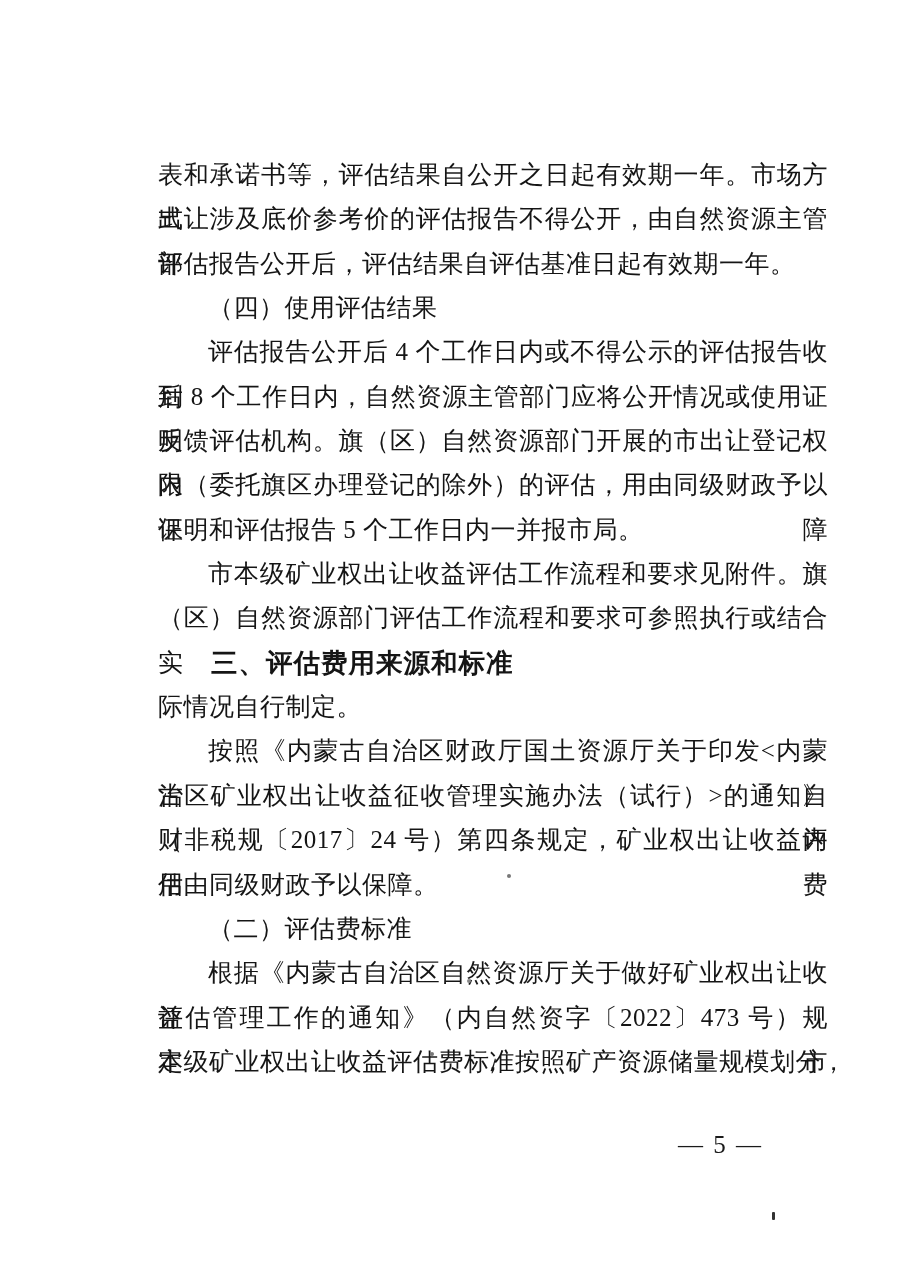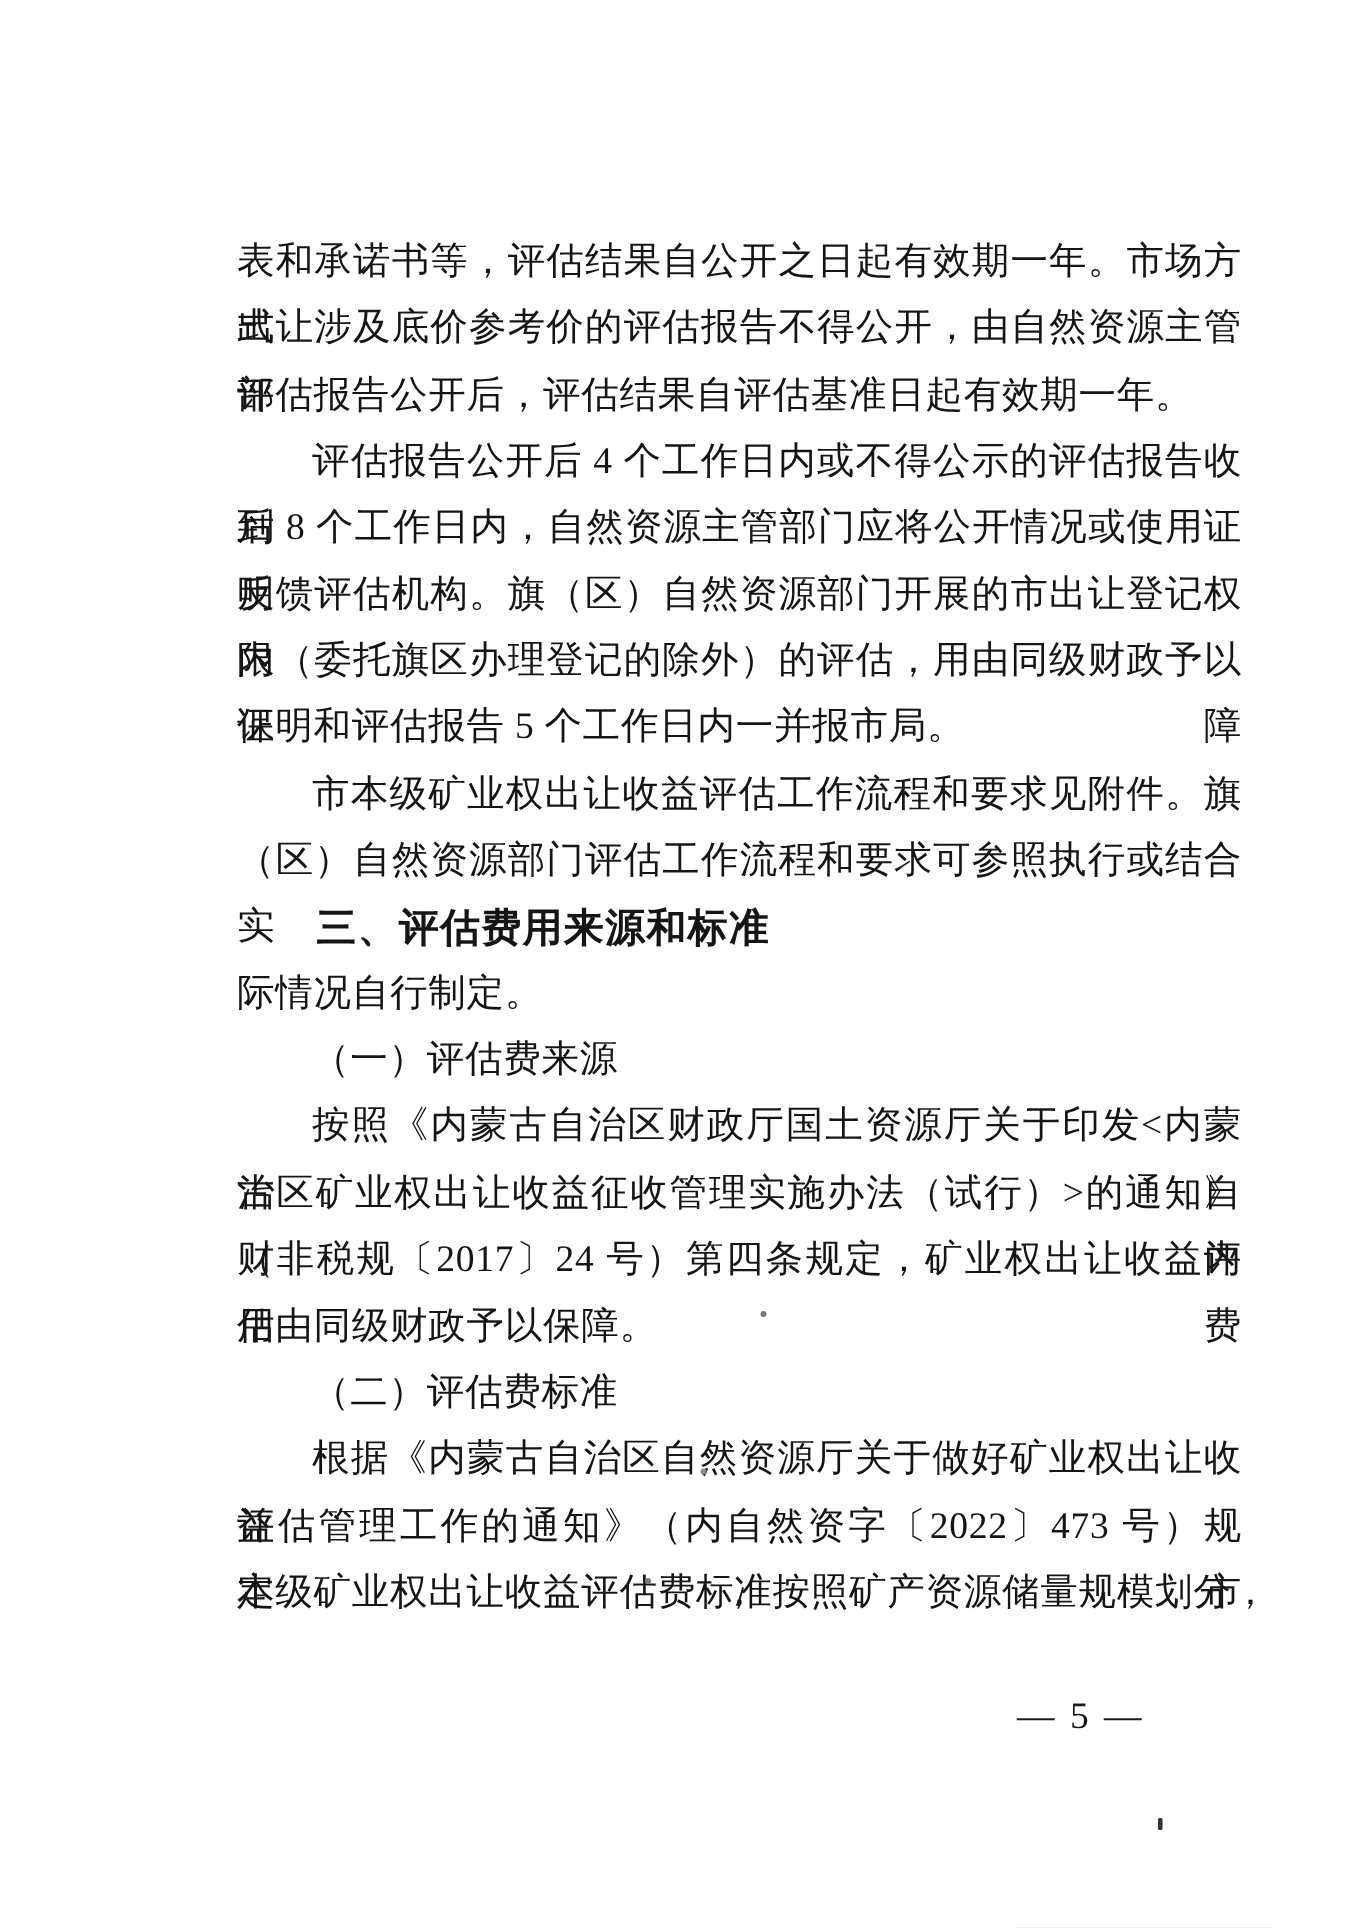--- a/index.html
+++ b/index.html
@@ -66,30 +66,30 @@
   .speck.s4 { left: 430px; top: 1052px; width: 4px; height: 4px; background:#777; }
 </style>
 </head>
 <body>
 
 <div class="page">
   <div class="text-block">
       <div class="line fill">表和承诺书等，评估结果自公开之日起有效期一年。市场方式</div>
       <div class="line fill">出让涉及底价参考价的评估报告不得公开，由自然资源主管部</div>
       <div class="line">评估报告公开后，评估结果自评估基准日起有效期一年。</div>
+      <div class="line indent">（四）使用评估结果</div>
       <div class="line indent fill">评估报告公开后 4 个工作日内或不得公示的评估报告收到</div>
       <div class="line fill">后 8 个工作日内，自然资源主管部门应将公开情况或使用证明</div>
       <div class="line fill">反馈评估机构。旗（区）自然资源部门开展的市出让登记权限</div>
       <div class="line fill">内（委托旗区办理登记的除外）的评估，用由同级财政予以保障</div>
       <div class="line">证明和评估报告 5 个工作日内一并报市局。</div>
       <div class="line indent fill">市本级矿业权出让收益评估工作流程和要求见附件。旗</div>
       <div class="line fill">（区）自然资源部门评估工作流程和要求可参照执行或结合实</div>
       <div class="line heading indent">三、评估费用来源和标准</div>
       <div class="line">际情况自行制定。</div>
-      <div class="line indent">（一）评估费来源</div>
       <div class="line indent fill">按照《内蒙古自治区财政厅国土资源厅关于印发&lt;内蒙古自</div>
       <div class="line fill">治区矿业权出让收益征收管理实施办法（试行）&gt;的通知》（内</div>
       <div class="line fill">财非税规〔2017〕24 号）第四条规定，矿业权出让收益评估费</div>
       <div class="line">用由同级财政予以保障。</div>
       <div class="line indent">（二）评估费标准</div>
       <div class="line indent fill">根据《内蒙古自治区自然资源厅关于做好矿业权出让收益</div>
       <div class="line fill">评估管理工作的通知》（内自然资字〔2022〕473 号）规定，市</div>
       <div class="line">本级矿业权出让收益评估费标准按照矿产资源储量规模划分，</div>
     </div>
   <div class="page-number">— 5 —</div>

